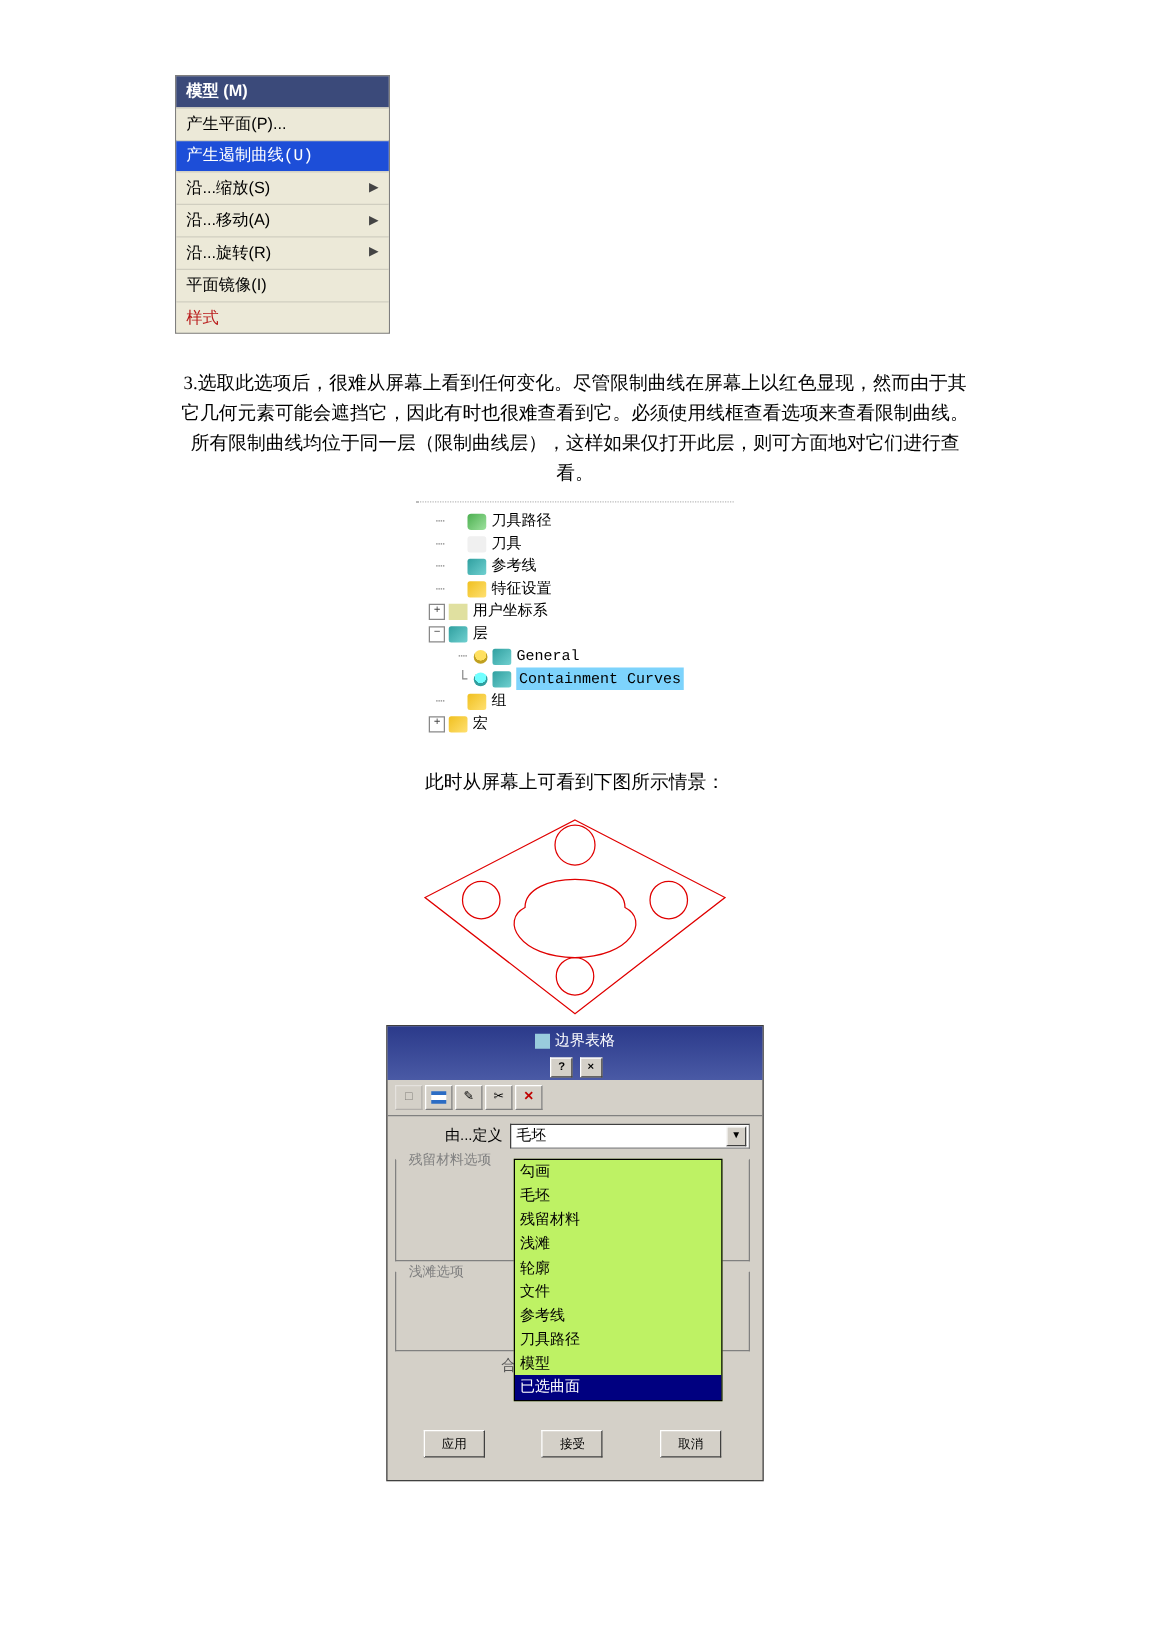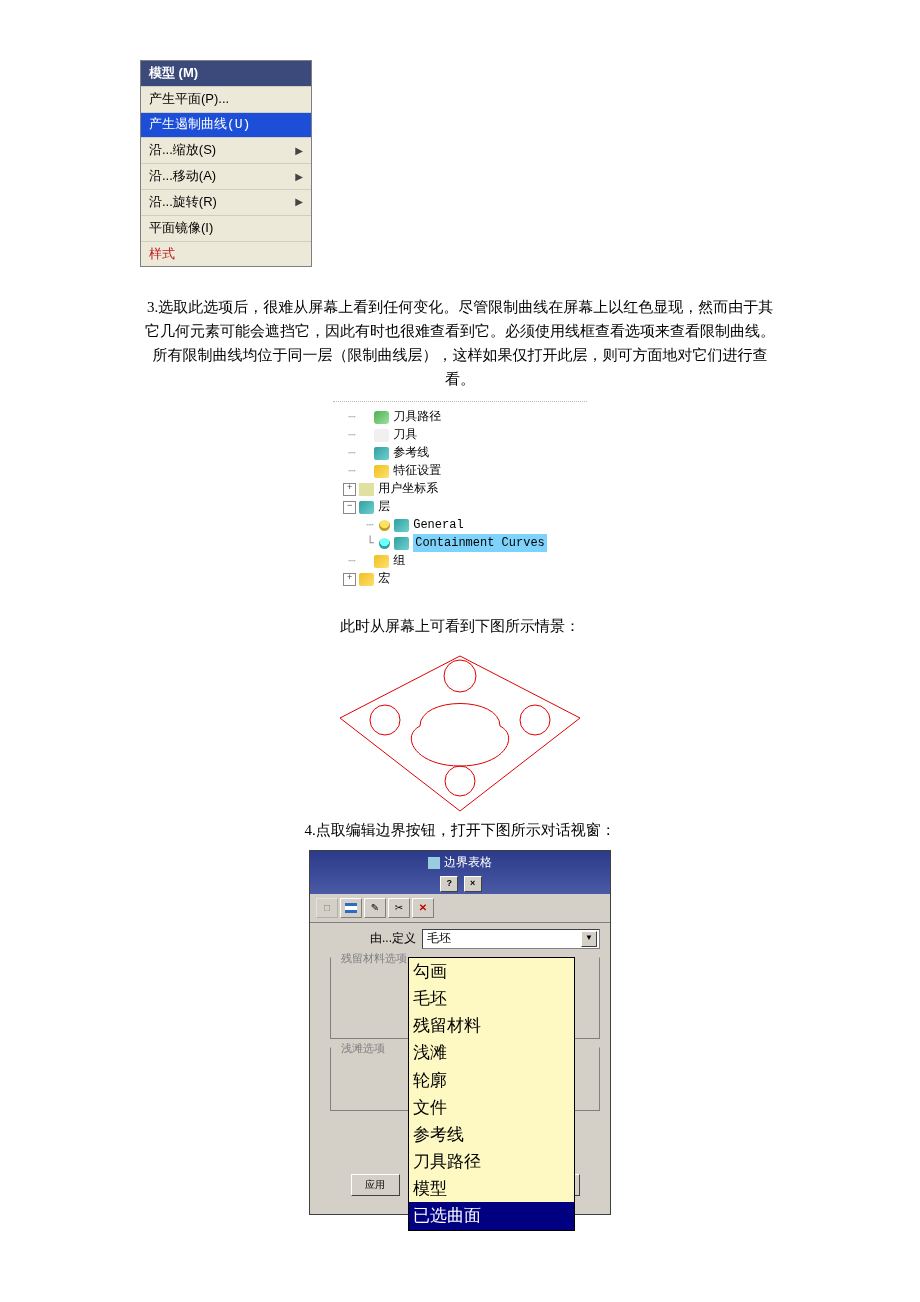--- a/index.html
+++ b/index.html
@@ -87,29 +87,29 @@
     padding: 2px 4px; font-size:12px;flex-direction:column;
   }
   .tb-icon { width:12px; height:12px; background:#9cd; display:inline-block; margin-right:4px; vertical-align:middle;}
   .tb-btns span { display:inline-block; width:16px; height:14px; background:#d4d0c8; border:1px solid #fff; border-right-color:#404040; border-bottom-color:#404040; font-family:Arial; font-size:9px; font-weight:bold; text-align:center; color:#000; margin-left:2px; line-height:12px;}
   .dlg-toolbar { padding:4px 6px; border-bottom:1px solid #808080; display:flex; gap:2px;}
   .tbtn { width:20px; height:18px; border:1px solid #fff; border-right-color:#808080; border-bottom-color:#808080; background:#d4d0c8; display:flex; align-items:center; justify-content:center; font-size:10px;}
   .tbtn.disabled { opacity:0.4; }
   .tbtn.red { color:#c00000; font-weight:bold; }
   .tbtn.blue { color:#004080; font-weight:bold; }
   .tbtn .sv { width:12px; height:10px; background:linear-gradient(#2b6cc4 30%, #fff 30% 70%, #2b6cc4 70%); }
-  .dlg-body { padding:6px 10px 10px 20px; }
+  .dlg-body { padding:6px 10px 10px 6px; }
   .row-def { display:flex; align-items:center; gap:6px; margin-bottom:4px; position:relative;}
   .combo { flex:1; height:18px; border:1px solid #808080; border-top-color:#404040; border-left-color:#404040; background:#fff; display:flex; align-items:center; justify-content:space-between; padding:0 2px 0 4px;}
   .combo-arrow { width:14px; height:14px; background:#d4d0c8; border:1px solid #fff; border-right-color:#404040; border-bottom-color:#404040; font-size:8px; text-align:center; line-height:12px;}
   .group { border:1px solid #808080; border-top-color:#fff0; position:relative; margin:8px 0 8px 0; padding:14px 8px 12px 8px; min-height:36px;}
   .group::before { content: attr(data-label); position:absolute; top:-8px; left:6px; background:#d4d0c8; padding:0 4px; color:#808080; font-size:11px;}
   .dropdown-list {
-    position:absolute; left:78px; top:0px; width:165px;
-    background:#fef9c3; border:1px solid #000; z-index:5; font-size:17px;
+    position:absolute; left:95px; top:0px; width:165px;
+    background:#bef264; border:1px solid #000; z-index:5; font-size:12px;
   }
   .dropdown-list div { padding:0 4px; }
   .dropdown-list .selrow { background:#000080; color:#fff; }
   .chk-row { text-align:center; margin:6px 0 10px 0; color:#555;}
   .chk { display:inline-block; width:12px; height:12px; border:1px solid #808080; background:#fff; vertical-align:middle; margin:0 4px 0 10px; font-size:10px; line-height:10px; text-align:center;}
   .btn-row { display:flex; justify-content:space-around; padding:4px 0 8px 0;}
   .win-btn { width:49px; height:22px; background:#d4d0c8; border:1px solid #fff; border-right-color:#404040; border-bottom-color:#404040; font-size:10px;margin-top:28px; }
   .sm-btn { width:26px; height:20px; background:#d4d0c8; border:1px solid #fff; border-right-color:#404040; border-bottom-color:#404040; font-size:11px; opacity:0.45; margin-top:4px;}
 </style>
 </head>
@@ -227,21 +227,20 @@
 
         <circle cx="55" cy="74" r="15"></circle>
 
         <circle cx="205" cy="74" r="15"></circle>
 
         <circle cx="130" cy="135" r="15"></circle>
       </g>
     </svg>
   </div>
 
-  <p>4.点取编辑边界按钮，打开下图所示对话视窗：</p>
 
   <div class="dlg-fig">
     <div class="dlg">
       <div class="dlg-titlebar">
         <span><span class="tb-icon"></span><span>边界表格</span></span>
         <span class="tb-btns">
           <span>?</span>
           <span>×</span>
         </span>
       </div>

